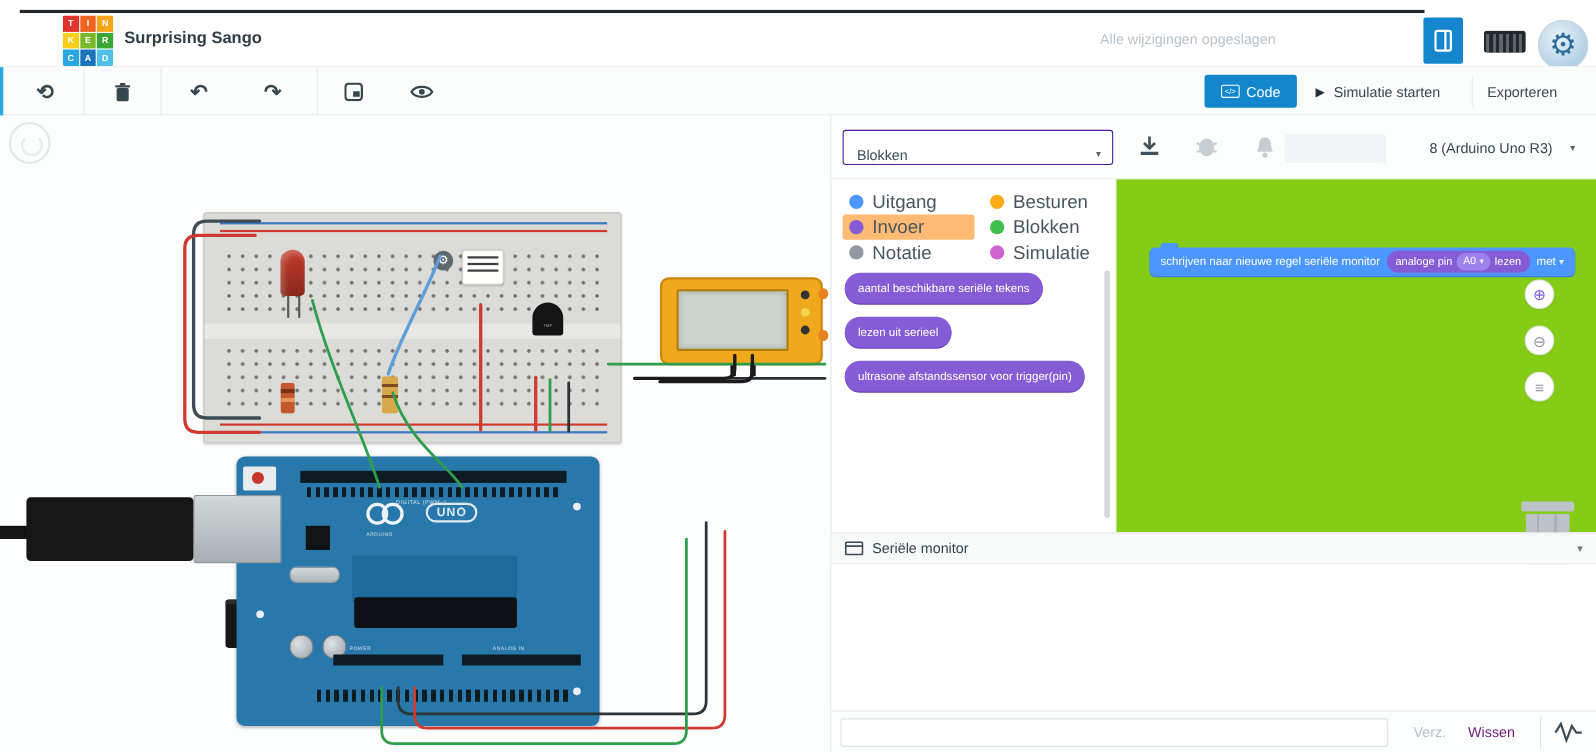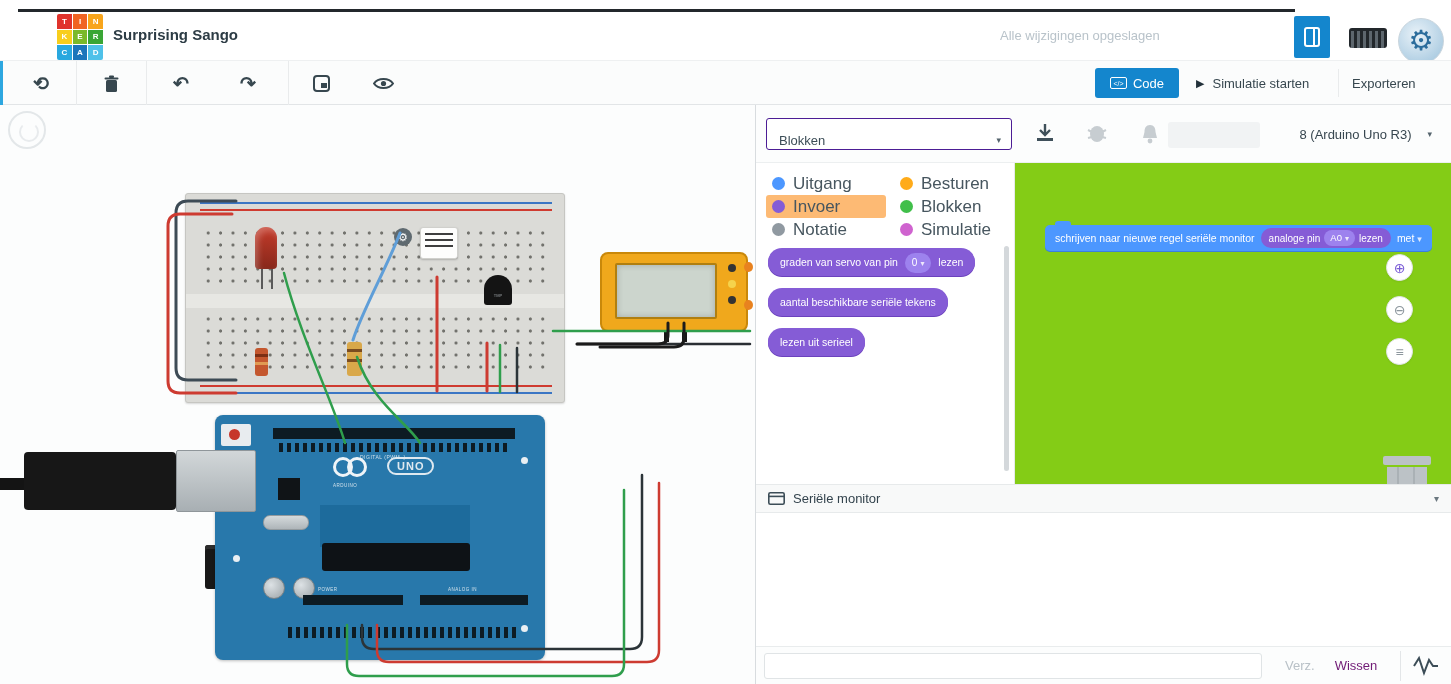--- a/index.html
+++ b/index.html
@@ -339,23 +339,23 @@
           <span class="leg-dot" style="background: rgb(64, 191, 74);"></span>
           <span>Blokken</span>
         </div>
         <div class="leg-item">
           <span class="leg-dot" style="background: rgb(207, 99, 207);"></span>
           <span>Simulatie</span>
         </div>
       </div>
 
     <div class="palette" id="palette">
-        <div class="pblock"><span>graden van servo van pin</span> <span class="pdrop">0<span class="caret">▾</span></span> <span>lezen</span> </div>
         <div class="pblock"><span>aantal beschikbare seriële tekens</span> </div>
         <div class="pblock"><span>lezen uit serieel</span> </div>
+        <div class="pblock"><span>ultrasone afstandssensor voor trigger(pin)</span> </div>
       </div>
     <div class="pal-scroll"></div>
     <div class="vdivider"></div>
 
     <div class="workspace">
       <div class="wblock" id="wblock">
           <span>schrijven naar nieuwe regel seriële monitor</span>
           <span class="wpill">
             <span>analoge pin</span>
             <span class="pdrop">A0<span class="caret">▾</span></span>

